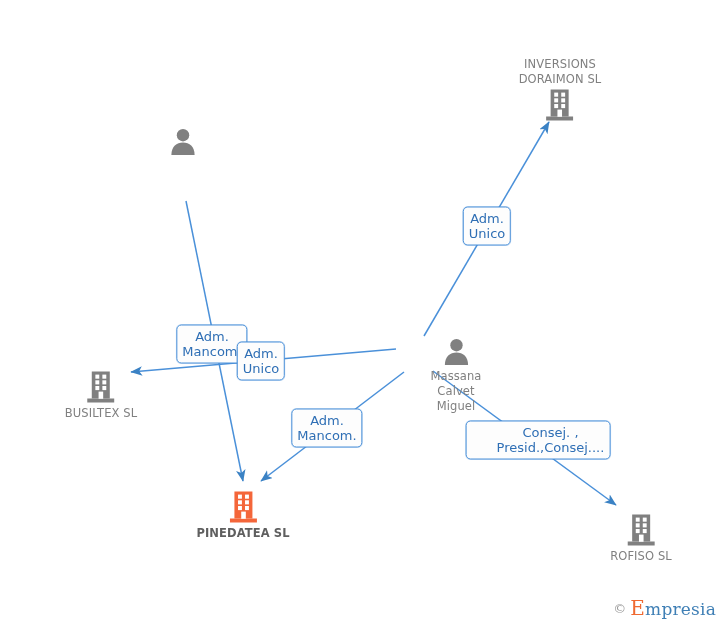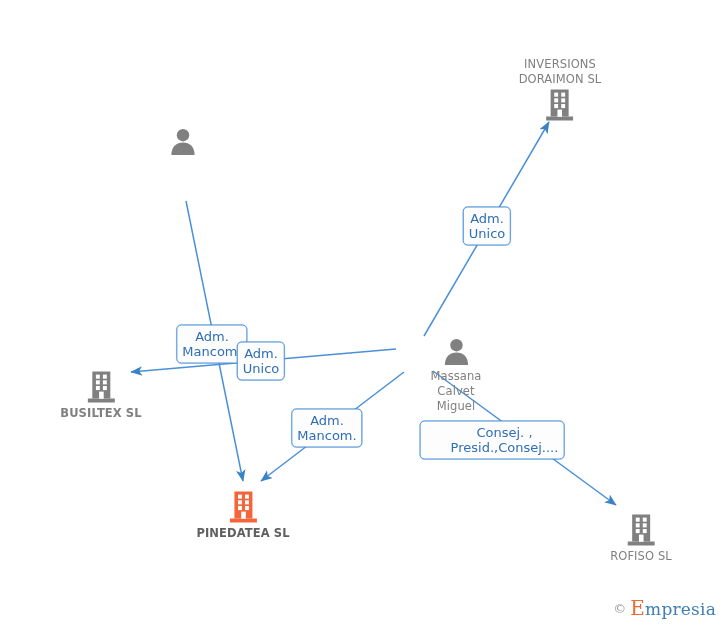--- a/index.html
+++ b/index.html
@@ -144,21 +144,21 @@
             <rect x="8.6" y="3.6" width="3.9" height="4.1" fill="#ffffff"></rect>
             <rect x="15.6" y="3.6" width="3.9" height="4.1" fill="#ffffff"></rect>
             <rect x="8.6" y="9.3" width="3.9" height="4.1" fill="#ffffff"></rect>
             <rect x="15.6" y="9.3" width="3.9" height="4.1" fill="#ffffff"></rect>
             <rect x="8.6" y="15" width="3.9" height="4.1" fill="#ffffff"></rect>
             <rect x="15.6" y="15" width="3.9" height="4.1" fill="#ffffff"></rect>
             <rect x="11.8" y="20.6" width="4.6" height="7.2" fill="#ffffff"></rect>
           </svg>
         </div>
       </div>
-      <div class="node" style="left: 101px; top: 371px; font-weight: bold;">
+      <div class="node" style="left: 101px; top: 371px;">
         <div>
           <svg class="node-icon" width="28" height="32" viewBox="0 0 28 32">
             <rect x="5" y="0.5" width="18" height="27" fill="#808080"></rect>
             <rect x="0.5" y="27.5" width="27" height="4" fill="#808080"></rect>
             <rect x="8.6" y="3.6" width="3.9" height="4.1" fill="#ffffff"></rect>
             <rect x="15.6" y="3.6" width="3.9" height="4.1" fill="#ffffff"></rect>
             <rect x="8.6" y="9.3" width="3.9" height="4.1" fill="#ffffff"></rect>
             <rect x="15.6" y="9.3" width="3.9" height="4.1" fill="#ffffff"></rect>
             <rect x="8.6" y="15" width="3.9" height="4.1" fill="#ffffff"></rect>
             <rect x="15.6" y="15" width="3.9" height="4.1" fill="#ffffff"></rect>
@@ -202,21 +202,21 @@
     </div>
   <div id="edge-label-layer">
       <div class="edge-label" style="left: 487px; top: 226px;">Adm.
 Unico</div>
       <div class="edge-label" style="left: 212px; top: 344px;">Adm.
 Mancom.</div>
       <div class="edge-label" style="left: 261px; top: 361px;">Adm.
 Unico</div>
       <div class="edge-label" style="left: 327px; top: 428px;">Adm.
 Mancom.</div>
-      <div class="edge-label" style="left: 492px; top: 440px; padding-left: 30px;">Consej. ,
+      <div class="edge-label" style="left: 538px; top: 440px; padding-left: 30px;">Consej. ,
 Presid.,Consej....</div>
     </div>
 
   <div id="watermark">
     <span class="wm-copy">©</span>
     <span class="wm-name"><span class="wm-initial">E</span><span>mpresia</span></span>
   </div>
 
 </div>
 

